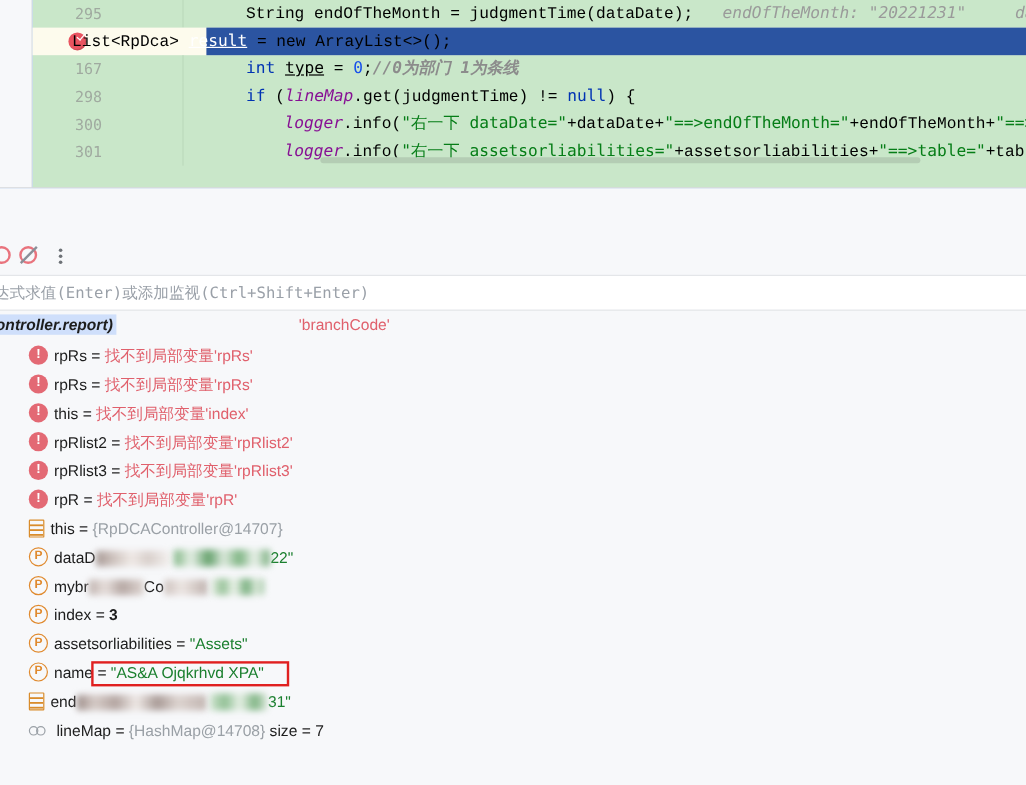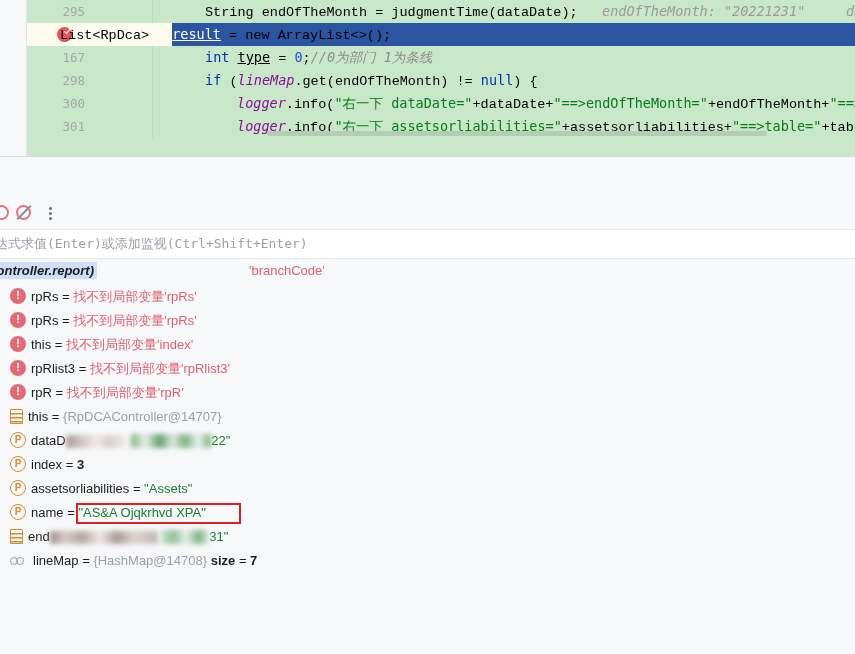--- a/index.html
+++ b/index.html
@@ -104,24 +104,24 @@
     border-bottom: 1.6px solid #ffffff;
     transform: rotate(-50deg);
   }
 
   
   .kw    { color: #0033b3; font-weight: normal; }
   .field { color: #871094; font-style: italic; }
   .local { color: #000000; text-decoration: underline; }
   .str   { color: #067d17; }
   .num   { color: #1750eb; }
-  .cmt   { color: #8c8c8c; font-style: italic; }
+  .cmt   { color: #8c8c8c; font-style: italic; font-weight: bold; }
   .hint  { color: #9a9a9a; font-style: italic; }
   .plain { color: #000000; font-family: Liberation Mono, monospace; }
-  .sel-u { text-decoration: underline; margin-left: 15px; }
+  .sel-u { text-decoration: underline; }
 
   .hscroll-thumb {
     position: absolute;
     left: 240px; bottom: 2px;
     width: 500px; height: 5px;
     background: #b4cdb4;
     border-radius: 3px;
   }
   #editor-bottom-border {
     position: absolute;
@@ -255,21 +255,21 @@
   #vars-list {
     position: absolute;
     left: 0; top: 128px;
     width: 855px;
     height: 370px;
   }
   .var-row {
     position: relative;
     height: 24px;
     line-height: 24px;
-    padding-left: 10px;
+    padding-left: 24px;
     white-space: nowrap;
     font-size: 13px;
   }
   .var-icon {
     position: relative;
     display: inline-block;
     width: 16px; height: 16px;
     vertical-align: -3px;
     margin-right: 5px;
   }
@@ -333,21 +333,21 @@
   }
   .ico-collection .c1 { left: 0; }
   .ico-collection .c2 { left: 6px; }
 
   .var-name { color: #1d1d1d; }
   .var-eq   { color: #1d1d1d; }
   .var-err  { color: #e0606c; }
   .var-str  { color: #1a7f2e; }
   .var-num  { color: #1d1d1d; font-weight: bold; }
   .var-obj  { color: #9aa0a6; }
-  .var-size { color: #1d1d1d; font-weight: bold; }
+  .var-size { color: #1d1d1d; font-weight: normal; }
 
   .highlight-box {
     position: absolute;
     left: 76px; top: 2px;
     width: 165px; height: 21px;
     border: 2px solid #e02020;
     box-sizing: border-box;
     pointer-events: none;
   }
 
@@ -410,21 +410,21 @@
 
     <div class="code-line">
       <span class="ln">167</span>
       <span class="fold-col"></span>
       <span class="code-text"><span class="kw">int</span> <span class="local">type</span> <span class="plain">=</span> <span class="num">0</span><span class="plain">;</span><span class="cmt">//0为部门 1为条线</span></span>
     </div>
 
     <div class="code-line">
       <span class="ln">298</span>
       <span class="fold-col"></span>
-      <span class="code-text"><span class="kw">if</span> <span class="plain">(</span><span class="field">lineMap</span><span class="plain">.get(endOfTheMonth) != </span><span class="kw">null</span><span class="plain">) {</span></span>
+      <span class="code-text"><span class="kw">if</span> <span class="plain">(</span><span class="field">lineMap</span><span class="plain">.get(judgmentTime) != </span><span class="kw">null</span><span class="plain">) {</span></span>
     </div>
 
 
     <div class="code-line">
       <span class="ln">300</span>
       <span class="fold-col"></span>
       <span class="code-text" style="left:210px;"><span class="field">logger</span><span class="plain">.info(</span><span class="str">"右一下 dataDate="</span><span class="plain">+dataDate+</span><span class="str">"==&gt;endOfTheMonth="</span><span class="plain">+endOfTheMonth+</span><span class="str">"==&gt;</span></span>
     </div>
 
     <div class="code-line">
@@ -476,37 +476,43 @@
     </div>
 
     <div class="var-row">
       <span class="var-icon ico-error"></span><span class="var-name">rpRs</span> <span class="var-eq">=</span> <span class="var-err">找不到局部变量'rpRs'</span>
     </div>
 
     <div class="var-row">
       <span class="var-icon ico-error"></span><span class="var-name">this</span> <span class="var-eq">=</span> <span class="var-err">找不到局部变量'index'</span>
     </div>
 
+    <div class="var-row">
+      <span class="var-icon ico-error"></span><span class="var-name">rpRlist2</span> <span class="var-eq">=</span> <span class="var-err">找不到局部变量'rpRlist2'</span>
+    </div>
 
     <div class="var-row">
       <span class="var-icon ico-error"></span><span class="var-name">rpRlist3</span> <span class="var-eq">=</span> <span class="var-err">找不到局部变量'rpRlist3'</span>
     </div>
 
     <div class="var-row">
       <span class="var-icon ico-error"></span><span class="var-name">rpR</span> <span class="var-eq">=</span> <span class="var-err">找不到局部变量'rpR'</span>
     </div>
 
     <div class="var-row">
       <span class="var-icon ico-object"></span><span class="var-name">this</span> <span class="var-eq">=</span> <span class="var-obj">{RpDCAController@14707}</span>
     </div>
 
     <div class="var-row">
       <span class="var-icon ico-param"></span><span class="var-name">dataD</span><span class="blur blur-dd"></span> <span class="blur blur-dv"></span><span class="var-str">22"</span>
     </div>
 
+    <div class="var-row">
+      <span class="var-icon ico-param"></span><span class="var-name">mybr</span><span class="blur blur-mb1"></span><span class="var-name">Co</span><span class="blur blur-mb2"></span> <span class="blur blur-mbv"></span>
+    </div>
 
     <div class="var-row">
       <span class="var-icon ico-param"></span><span class="var-name">index</span> <span class="var-eq">=</span> <span class="var-num">3</span>
     </div>
 
     <div class="var-row">
       <span class="var-icon ico-param"></span><span class="var-name">assetsorliabilities</span> <span class="var-eq">=</span> <span class="var-str">"Assets"</span>
     </div>
 
     <div class="var-row">

